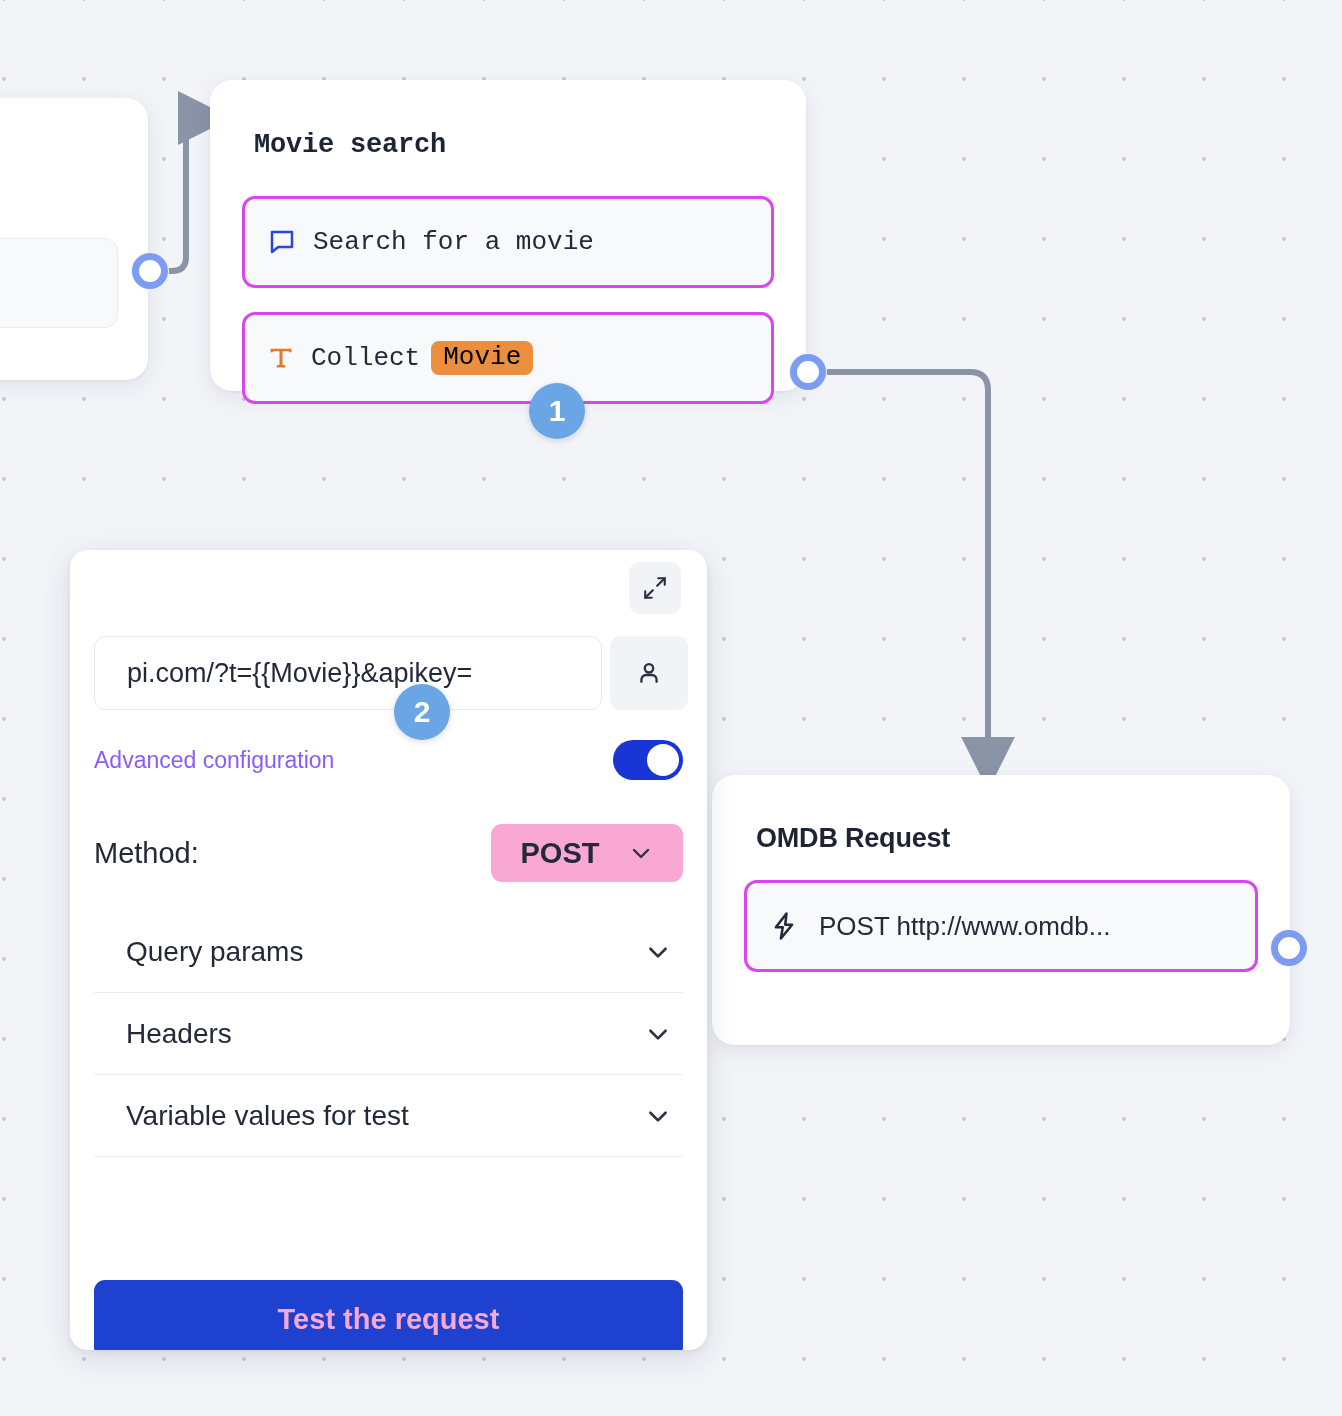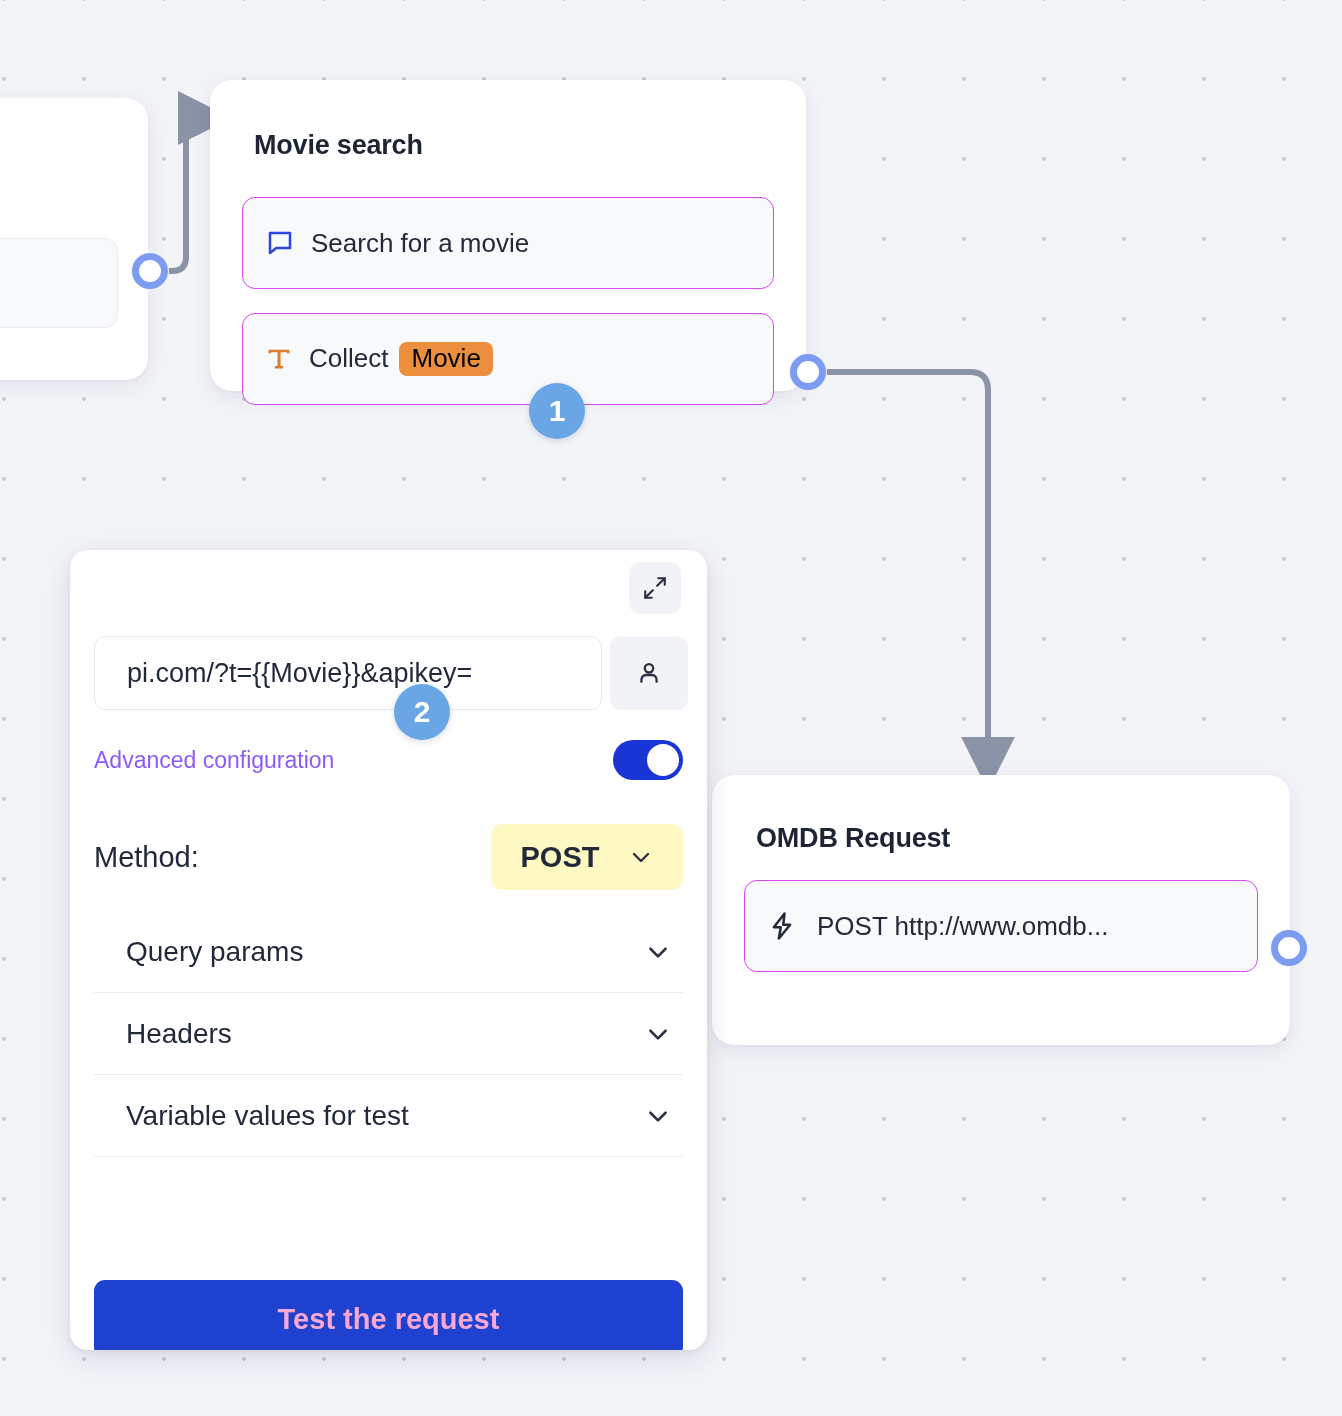--- a/index.html
+++ b/index.html
@@ -37,21 +37,21 @@
 
   .node-title {
     font-size: 27px;
     font-weight: 700;
     color: #1d2433;
     letter-spacing: -0.2px;
   }
 
   .node-row {
     background: #f8f9fb;
-    border: 1px solid #d946ef;
+    border: 3px solid #d946ef;
     border-radius: 13px;
     display: flex;
     align-items: center;
     gap: 16px;
     padding: 0 22px;
   }
 
   .node-row-label {
     font-size: 26px;
     color: #222a3a;
@@ -81,20 +81,21 @@
     border-radius: 13px;
   }
 
   
   #node-movie {
     left: 210px;
     top: 80px;
     width: 596px;
     height: 311px;
     padding: 34px 32px;
+    font-family: Liberation Mono, monospace;
   }
   #node-movie .node-title { margin-left: 12px; margin-top: 16px; }
   #node-movie .rows { margin-top: 36px; display: flex; flex-direction: column; gap: 24px; }
   #node-movie .node-row { height: 92px; }
 
   .var-chip {
     background: #eb8f3f;
     color: #000000;
     border-radius: 8px;
     padding: 3px 12px 3px 12px;
@@ -256,23 +257,23 @@
     position: absolute;
     left: 24px;
     top: 274px;
     width: 589px;
     display: flex;
     align-items: center;
     justify-content: space-between;
   }
   .method-label { font-size: 29px; color: #222a3a; }
   .method-select {
-    background: #fef9c3;
+    background: #f9a8d4;
     border-radius: 11px;
-    height: 66px;
+    height: 58px;
     min-width: 192px;
     display: flex;
     align-items: center;
     justify-content: center;
     gap: 30px;
     padding: 0 24px;
     font-size: 29px;
     font-weight: 700;
     color: #222a3a;
     cursor: pointer;

